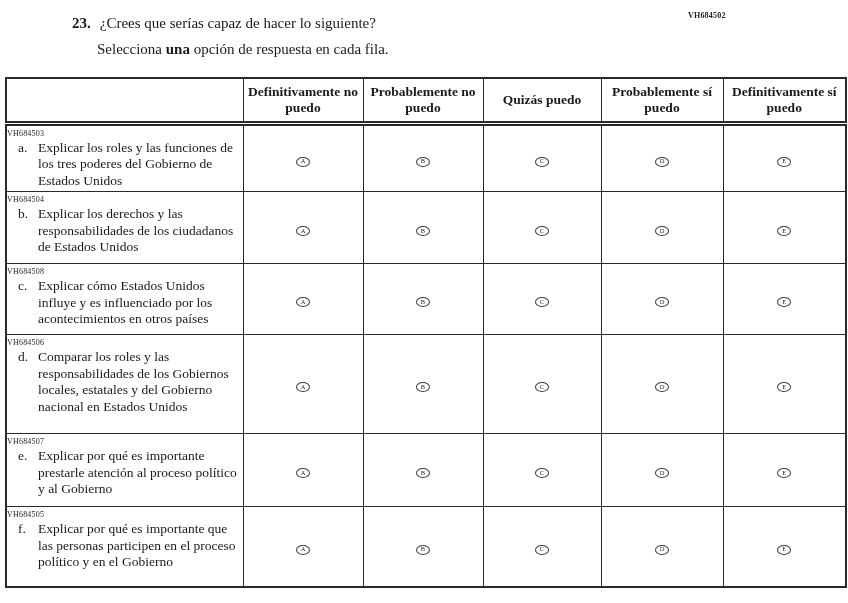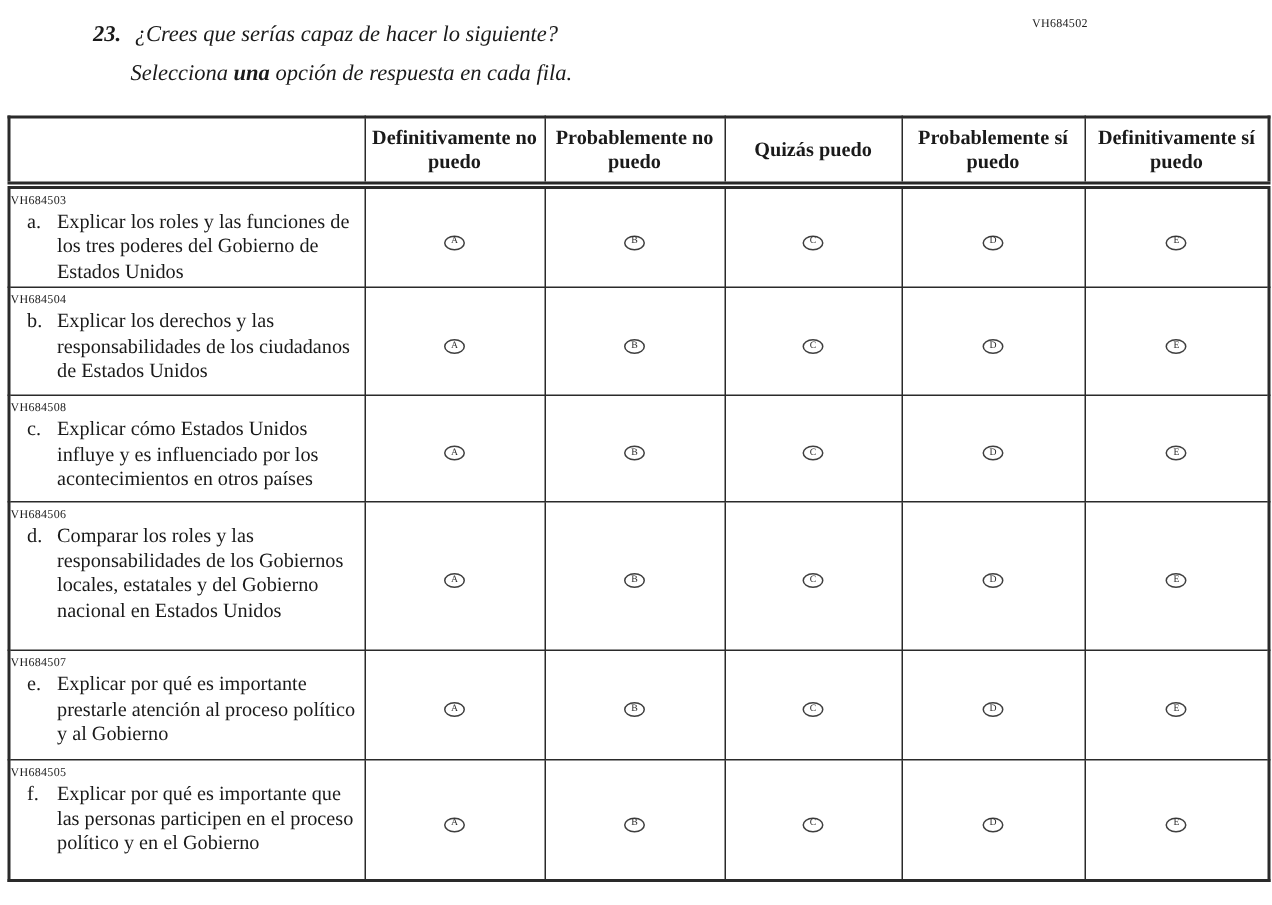--- a/index.html
+++ b/index.html
@@ -8,24 +8,24 @@
     width: 848px; height: 603px;
     font-family: "Liberation Serif", "DejaVu Serif", serif;
     color: #1a1a1a;
     position: relative;
     overflow: hidden;
   }
   .page { position: relative; width: 848px; height: 603px; background: #fff; }
 
   .page-code {
     position: absolute; left: 688px; top: 11px;
-    font-size: 8px; line-height: 10px; color: #222; letter-spacing: 0.2px;
-  }
-
-  .question-block { position: absolute; left: 62px; top: 14px; width: 560px; font-style: italic; }
+    font-size: 8px; line-height: 10px; color: #222; letter-spacing: 0.2px; font-weight: bold;
+  }
+
+  .question-block { position: absolute; left: 72px; top: 14px; width: 560px; }
   .q-line1 { font-size: 15px; line-height: 19px; }
   .q-num { font-weight: bold; padding-right: 9px; }
   .q-line2 { font-size: 15px; line-height: 19px; margin-top: 7px; padding-left: 25px; }
   .q-line2 b { font-weight: bold; margin-top: 29px; }
 
   table.matrix {
     position: absolute; left: 5px; top: 77px;
     width: 840px;
     border-collapse: collapse;
     table-layout: fixed;

